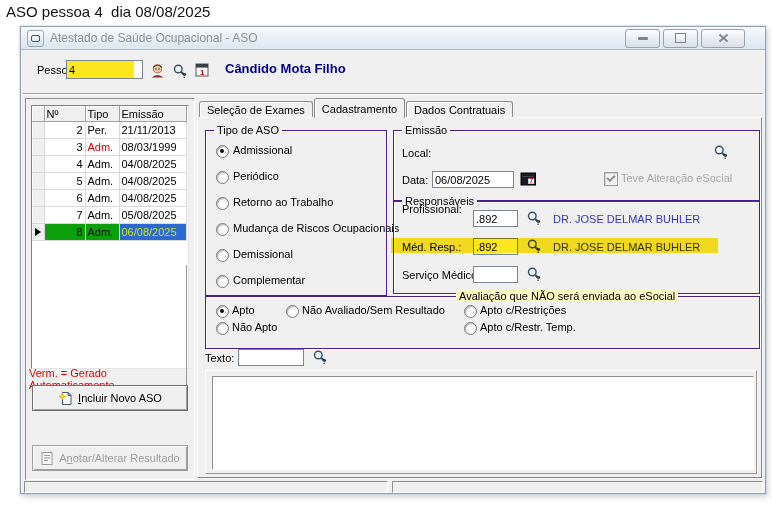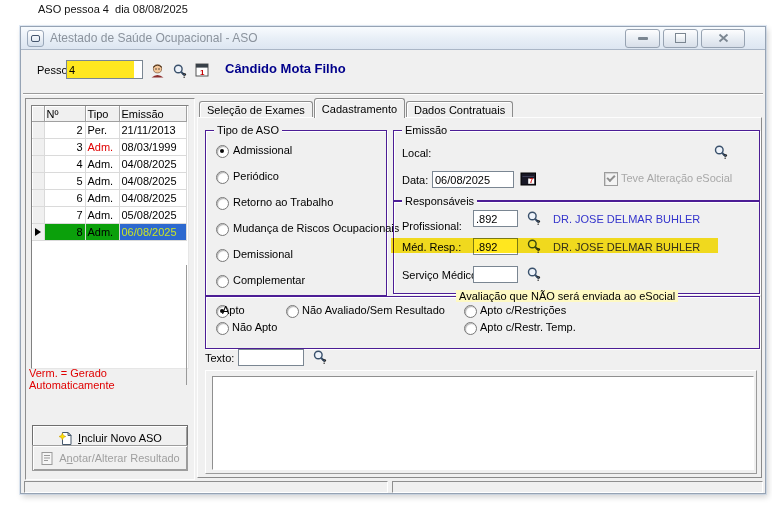--- a/index.html
+++ b/index.html
@@ -2,21 +2,21 @@
 <html><head>
 <meta charset="utf-8">
 <style>
   html,body{margin:0;padding:0;}
   body{width:772px;height:510px;position:relative;overflow:hidden;background:#fff;
        font-family:"Liberation Sans","DejaVu Sans",sans-serif;font-size:11px;color:#000;}
   .abs{position:absolute;}
   u{text-decoration:underline;}
 
   
-  .heading{left:6px;top:3px;font-size:11px;color:#141414;white-space:pre;margin-left:32px;}
+  .heading{left:6px;top:3px;font-size:15px;color:#141414;white-space:pre;}
 
   
   .win{left:20px;top:26px;width:744px;height:466px;background:#f0f0f0;
        border:1px solid #96a3b4;box-shadow:0 0 0 1px rgba(170,195,225,.35),2px 3px 6px rgba(0,0,0,.18);}
   .titlebar{left:0;top:0;right:0;height:22px;display:flex;align-items:center;padding:0 4px;
        background:linear-gradient(#f8fbfe,#e7eef6 55%,#dde6f1);border-bottom:1px solid #aab6c6;}
   .appicon{width:15px;height:15px;border-radius:3px;margin:0 6px 0 2px;flex:0 0 auto;
        background:linear-gradient(#ffffff,#d4dfec);border:1px solid #9aa8ba;position:relative;}
   .appicon i{position:absolute;left:3px;top:4px;width:7px;height:5px;
        border:1.5px solid #45566e;border-radius:2px;}
@@ -203,21 +203,21 @@
           <td class="c-num">8</td>
               <td class="c-tipo">Adm.</td>
               <td class="c-emi">06/08/2025</td>
         </tr>
       </tbody>
         </table>
     </div>
     <div class="abs gridline"></div>
     <div class="abs legendred">Verm. = Gerado Automaticamente</div>
 
-    <div class="lbtn" style="top:286px;margin-top:40px;">
+    <div class="lbtn" style="top:286px;">
       <svg width="15" height="15">
         <path d="M4.5 1.5 h5.5 l3 3 v9 h-8.5 z" fill="#fff" stroke="#46586c"></path>
         <path d="M10 1.5 l3 3 h-3 z" fill="#d9e4ef" stroke="#46586c"></path>
         <path d="M1 5.5 l2.4-1 1-2.4 1 2.4 2.4 1 -2.4 1 -1 2.4 -1-2.4 z" fill="#ffe000" stroke="#c99e00" stroke-width=".6"></path>
       </svg>
       <span><u>I</u>ncluir Novo ASO</span>
     </div>
     <div class="lbtn disabled" style="top:346px;">
       <svg width="14" height="15">
         <rect x="2" y="1.5" width="10" height="12" fill="#f6f6f6" stroke="#9a9a9a"></rect>
@@ -293,21 +293,21 @@
             <text x="11.2" y="12.4" text-anchor="middle" font-size="6.5" font-weight="bold" fill="#d00000">7</text>
           </svg>
         </span>
         <span class="cb checked" style="left:210px;top:41px;"></span>
         <span class="lbl gray" style="left:227px;top:41px;">Teve Alteração eSocial</span>
       </div>
 
       <div class="group" style="left:195px;top:83px;width:365px;height:91px;text-decoration:underline;">
         <span class="legend">Responsáveis</span>
 
-        <span class="lbl" style="left:8px;top:18px;text-align:right;">Profissional:</span>
+        <span class="lbl" style="left:8px;top:1px;text-align:right;">Profissional:</span>
         <input class="input" style="left: 79px; top: 8px; width: 45px; height: 17px;" value=".892">
         <span class="icbtn" style="left:132px;top:8px;">
           <svg width="16" height="16">
               <circle cx="6.3" cy="6" r="3.8" fill="#eef3fa" stroke="#39506b" stroke-width="1.4"></circle>
               <line x1="9" y1="8.7" x2="12.6" y2="12.3" stroke="#39506b" stroke-width="2"></line>
               <text x="12.4" y="14.6" font-size="7.5" font-weight="bold" fill="#1a1a1a" text-anchor="middle">?</text>
             </svg>
         </span>
         <span class="lbl resp-name" style="left:159px;top:11px;">DR. JOSE DELMAR BUHLER</span>
 
@@ -334,21 +334,21 @@
         </span>
       </div>
 
       <div class="group" style="left:7px;top:178px;width:553px;height:51px;">
         <span class="legend2" style="left:250px;">Avaliação que NÃO será enviada ao eSocial</span>
 
         <div>
           <span class="radio checked" style="left:10px;top:8px;">
               <span class="dot"></span>
             </span>
-          <span class="lbl" style="left:16px;top:7px;">Apto</span>
+          <span class="lbl" style="left:26px;top:7px;">Apto</span>
         </div>
         <div>
           <span class="radio" style="left:80px;top:8px;"></span>
           <span class="lbl" style="left:96px;top:7px;">Não Avaliado/Sem Resultado</span>
         </div>
         <div>
           <span class="radio" style="left:10px;top:25px;"></span>
           <span class="lbl" style="left:26px;top:24px;">Não Apto</span>
         </div>
         <div>

